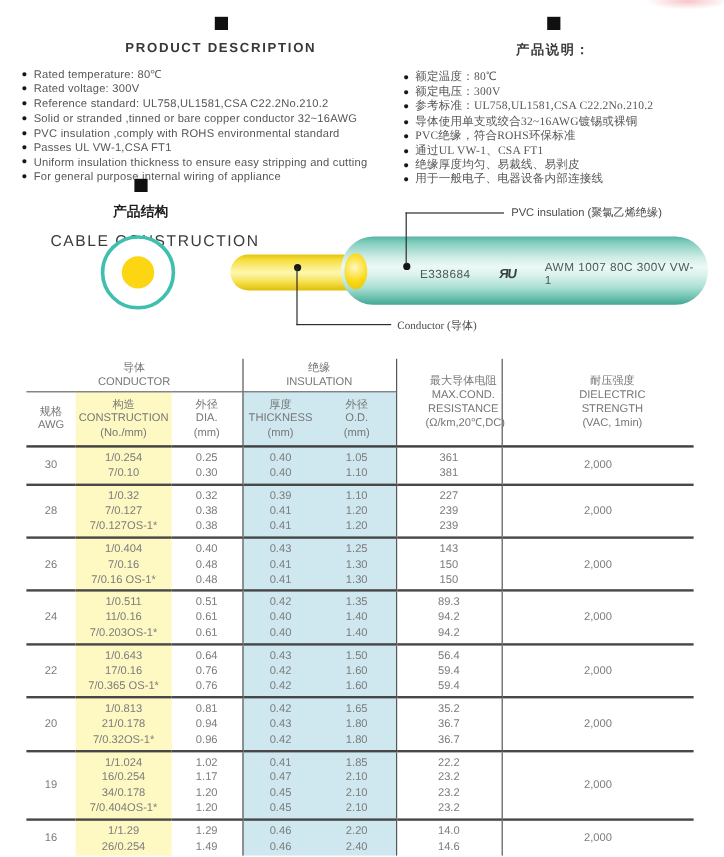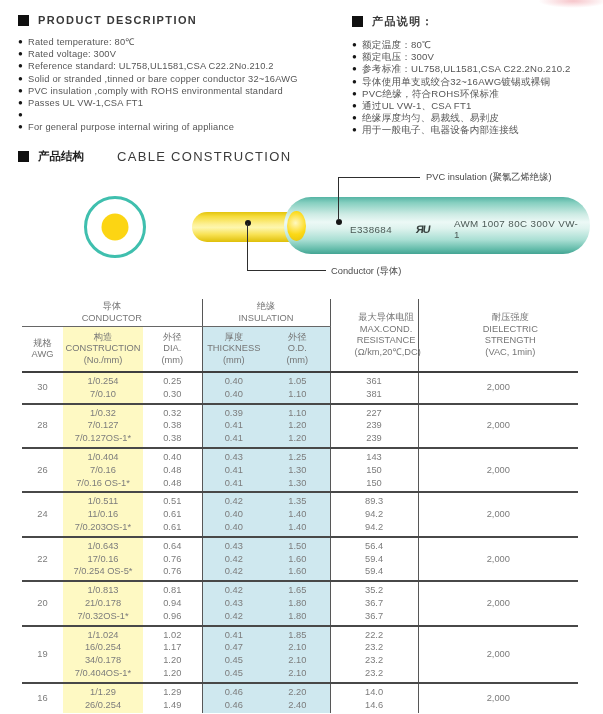--- a/index.html
+++ b/index.html
@@ -4,28 +4,28 @@
 <style>
   html,body{margin:0;padding:0;}
   .page{width:603px;height:714px;position:relative;background:#fff;overflow:hidden;
         font-family:"Liberation Sans", sans-serif;}
 
   
   .smudge{position:absolute;left:538px;top:-6px;width:70px;height:14px;border-radius:50%;
           background:radial-gradient(ellipse at center, rgba(238,140,150,.5), rgba(255,255,255,0) 70%);}
 
   
-  .sec-head{display:flex;align-items:center;gap:9px;}
+  .sec-head{display:flex;align-items:center;gap:9px;flex-direction:column;}
   .sq{width:11px;height:11px;background:#101010;flex:none;}
   .sec-head .ttl{font-size:11px;font-weight:bold;color:#383838;letter-spacing:1.4px;}
 
   
   .desc{position:absolute;top:14px;}
   .desc-en{left:18px;width:332px;}
-  .desc-cn{left:352px;width:250px;}
+  .desc-cn{left:336px;width:250px;font-family:Liberation Serif, serif;}
   .desc ul{list-style:none;margin:10px 0 0;padding:0;}
   .desc li{display:flex;align-items:flex-start;gap:5px;font-size:9.3px;line-height:12.2px;
            color:#565656;letter-spacing:.2px;}
   .desc-cn li{font-size:9.6px;}
   .bullet{font-size:8px;line-height:12.2px;color:#161616;flex:none;}
 
   
   .construction-head{position:absolute;left:18px;top:149px;}
   .construction-head .cn{font-size:11.5px;font-weight:bold;color:#1e1e1e;}
   .construction-head .en{font-size:13px;color:#3a3a3a;letter-spacing:1.3px;margin-left:24px;text-align:right;}
@@ -47,21 +47,21 @@
   .lv{position:absolute;width:1px;background:#2e2e2e;}
   .lh{position:absolute;height:1px;background:#2e2e2e;}
   .ldot{position:absolute;width:6px;height:6px;border-radius:50%;background:#161616;}
   .lv-pvc{left:338px;top:177px;height:43px;}
   .lh-pvc{left:338px;top:177px;width:82px;}
   .ldot-pvc{left:336px;top:219px;}
   .lbl-pvc{position:absolute;left:426px;top:171px;font-size:9.3px;color:#4a4a4a;}
   .ldot-cond{left:245px;top:220px;}
   .lv-cond{left:247px;top:223px;height:48px;}
   .lh-cond{left:247px;top:270px;width:79px;}
-  .lbl-cond{position:absolute;left:331px;top:265px;font-size:9.3px;color:#4a4a4a;}
+  .lbl-cond{position:absolute;left:331px;top:265px;font-size:9.3px;color:#4a4a4a;font-family:Liberation Serif, serif;}
 
   
   table.spec{position:absolute;left:22px;top:299px;width:556px;border-collapse:collapse;table-layout:fixed;}
   .spec th,.spec td{white-space:pre-line;text-align:center;vertical-align:middle;font-weight:normal;padding:0;}
   .spec thead th{font-size:9.3px;line-height:11.5px;color:#767676;}
   .grp{height:27px;border-bottom:1px solid #666;}
   .sub-row th{height:44px;border-bottom:2px solid #3f3f3f;}
   th.span2{border-bottom:2px solid #3f3f3f;padding-left:24px;}
   .spec tbody td{font-size:9.3px;line-height:12.8px;color:#7c7c7c;padding:2px 0;
         border-bottom:2px solid #484848;}
@@ -102,20 +102,21 @@
         <li>
           <span class="bullet">●</span>
           <span>PVC insulation ,comply with ROHS environmental standard</span>
         </li>
         <li>
           <span class="bullet">●</span>
           <span>Passes UL VW-1,CSA FT1</span>
         </li>
         <li>
           <span class="bullet">●</span>
+          <span>Uniform insulation thickness to ensure easy stripping and cutting</span>
         </li>
         <li>
           <span class="bullet">●</span>
           <span>For general purpose internal wiring of appliance</span>
         </li>
       </ul>
   </section>
 
   <section class="desc desc-cn">
     <div class="sec-head">
@@ -297,21 +298,21 @@
 1.40</td>
           <td class="vline">89.3
 94.2
 94.2</td>
           <td>2,000</td>
         </tr>
         <tr>
           <td>22</td>
           <td class="bg-yellow">1/0.643
 17/0.16
-7/0.254 OS-5*</td>
+7/0.365 OS-1*</td>
           <td class="vline">0.64
 0.76
 0.76</td>
           <td class="bg-blue">0.43
 0.42
 0.42</td>
           <td class="bg-blue vline">1.50
 1.60
 1.60</td>
           <td class="vline">56.4

